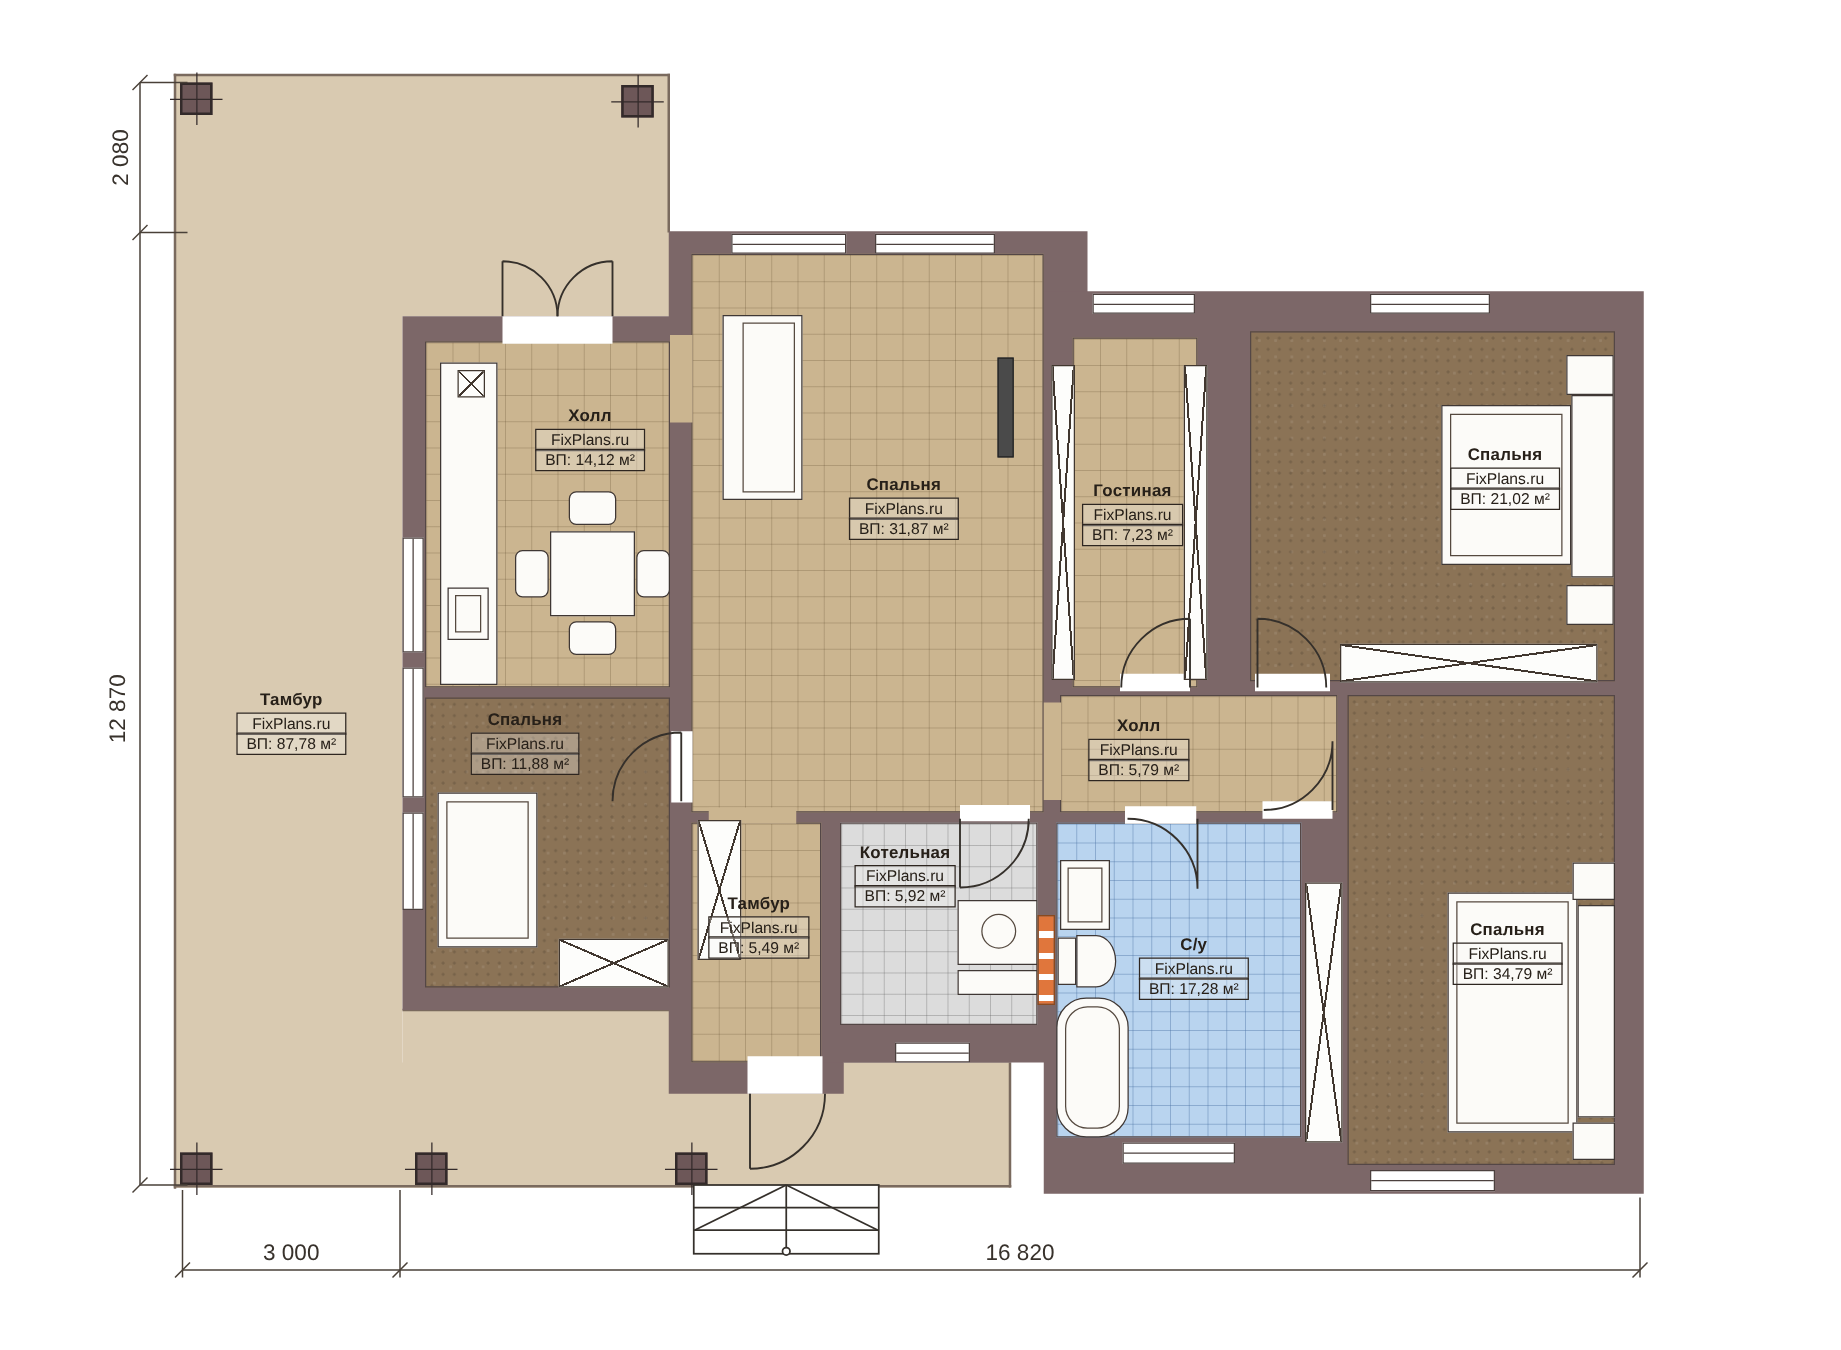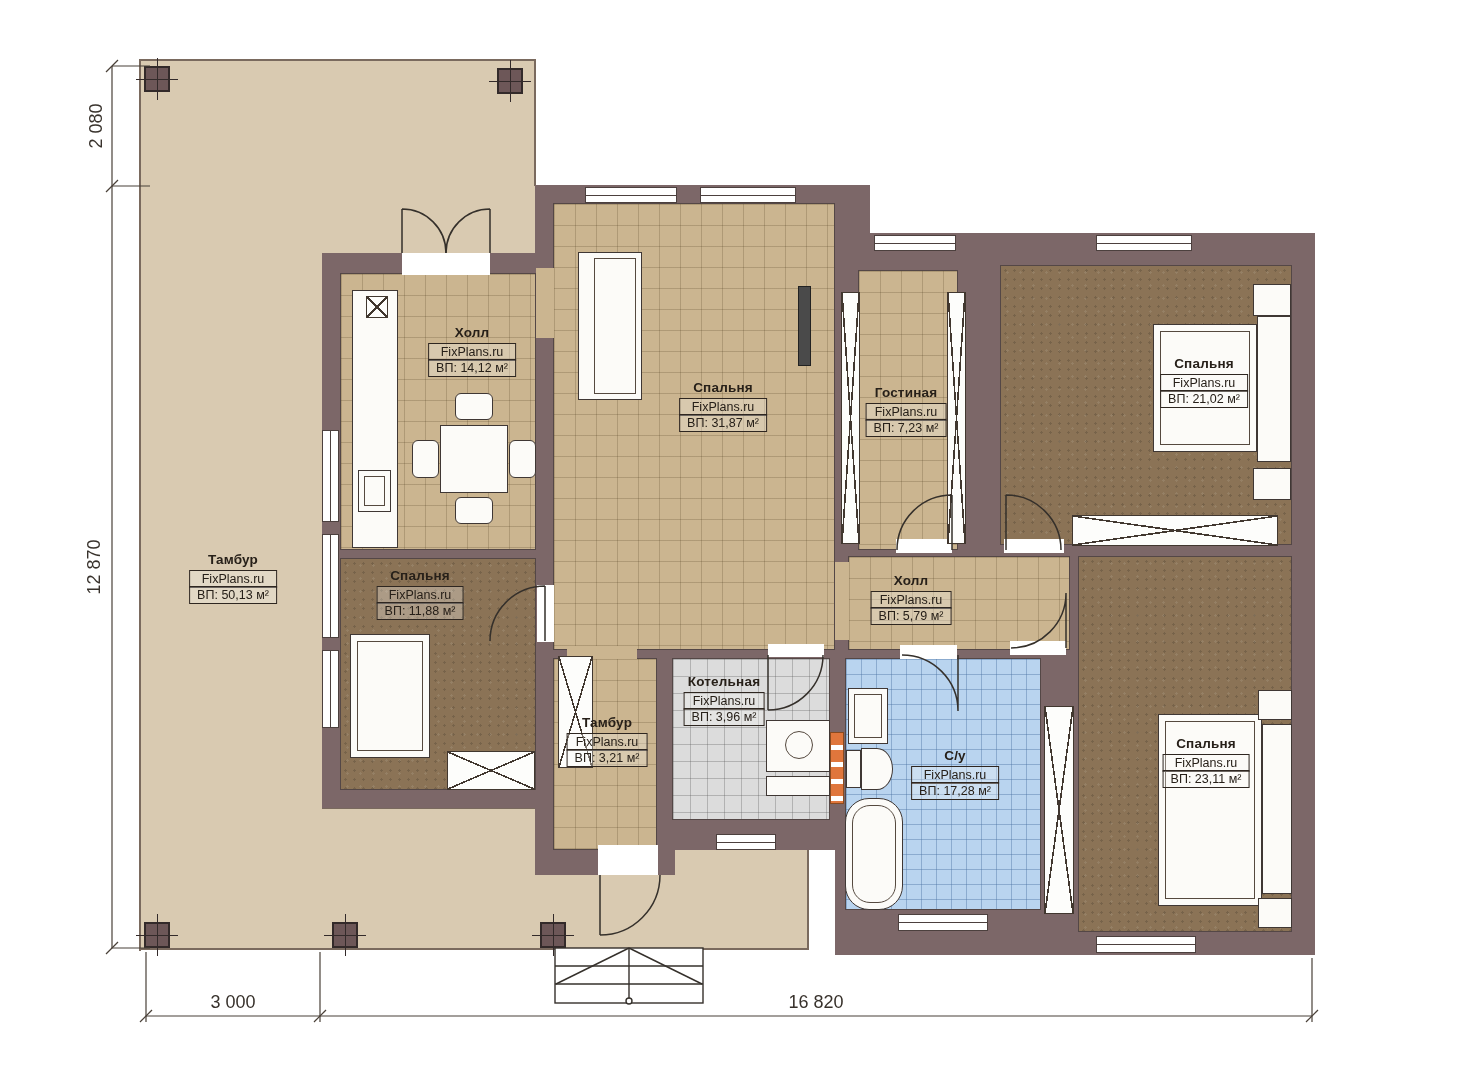--- a/index.html
+++ b/index.html
@@ -217,21 +217,21 @@
     </g>
     <text class="dimtxt" transform="translate(102,126) rotate(-90)" text-anchor="middle">2 080</text>
     <text class="dimtxt" transform="translate(100,567) rotate(-90)" text-anchor="middle">12 870</text>
     <text class="dimtxt" x="233" y="1008" text-anchor="middle">3 000</text>
     <text class="dimtxt" x="816" y="1008" text-anchor="middle">16 820</text>
   </svg>
 
   <div class="rlabel" style="left:233px;top:552px">
     <div class="rname">Тамбур</div>
     <div class="rbox">FixPlans.ru</div>
-    <div class="rbox">ВП: 50,13 м²</div>
+    <div class="rbox">ВП: 87,78 м²</div>
   </div>
   <div class="rlabel" style="left:472px;top:325px">
     <div class="rname">Холл</div>
     <div class="rbox">FixPlans.ru</div>
     <div class="rbox">ВП: 14,12 м²</div>
   </div>
   <div class="rlabel" style="left:723px;top:380px">
     <div class="rname">Спальня</div>
     <div class="rbox">FixPlans.ru</div>
     <div class="rbox">ВП: 31,87 м²</div>
@@ -252,31 +252,31 @@
     <div class="rbox">ВП: 11,88 м²</div>
   </div>
   <div class="rlabel" style="left:911px;top:573px">
     <div class="rname">Холл</div>
     <div class="rbox">FixPlans.ru</div>
     <div class="rbox">ВП: 5,79 м²</div>
   </div>
   <div class="rlabel" style="left:607px;top:715px">
     <div class="rname">Тамбур</div>
     <div class="rbox">FixPlans.ru</div>
-    <div class="rbox">ВП: 3,21 м²</div>
+    <div class="rbox">ВП: 5,49 м²</div>
   </div>
   <div class="rlabel" style="left:724px;top:674px">
     <div class="rname">Котельная</div>
     <div class="rbox">FixPlans.ru</div>
-    <div class="rbox">ВП: 3,96 м²</div>
+    <div class="rbox">ВП: 5,92 м²</div>
   </div>
   <div class="rlabel" style="left:955px;top:748px">
     <div class="rname">С/у</div>
     <div class="rbox">FixPlans.ru</div>
     <div class="rbox">ВП: 17,28 м²</div>
   </div>
   <div class="rlabel" style="left:1206px;top:736px">
     <div class="rname">Спальня</div>
     <div class="rbox">FixPlans.ru</div>
-    <div class="rbox">ВП: 23,11 м²</div>
+    <div class="rbox">ВП: 34,79 м²</div>
   </div>
 
 </div>
 
 </body></html>

